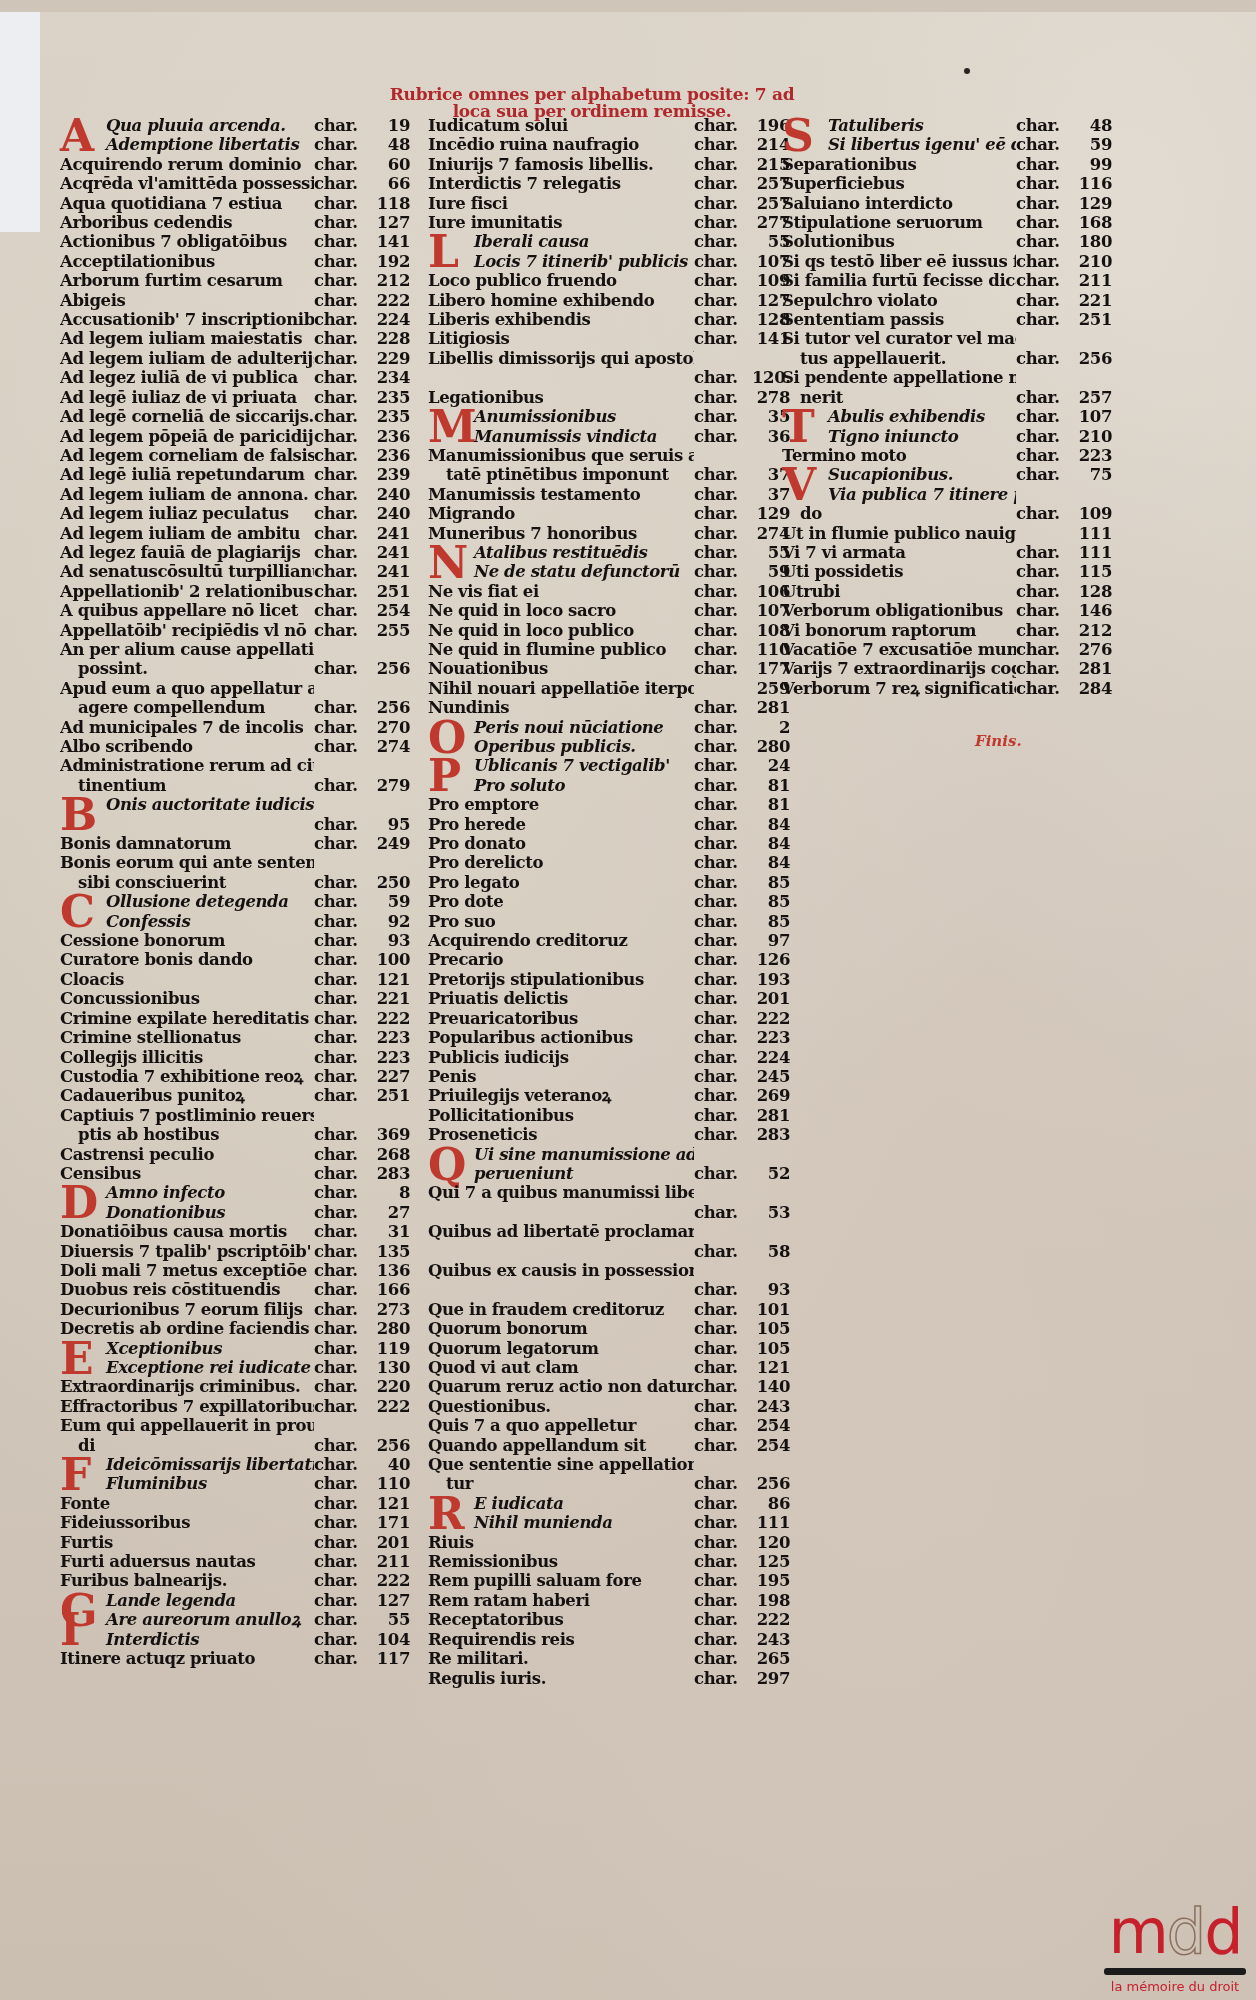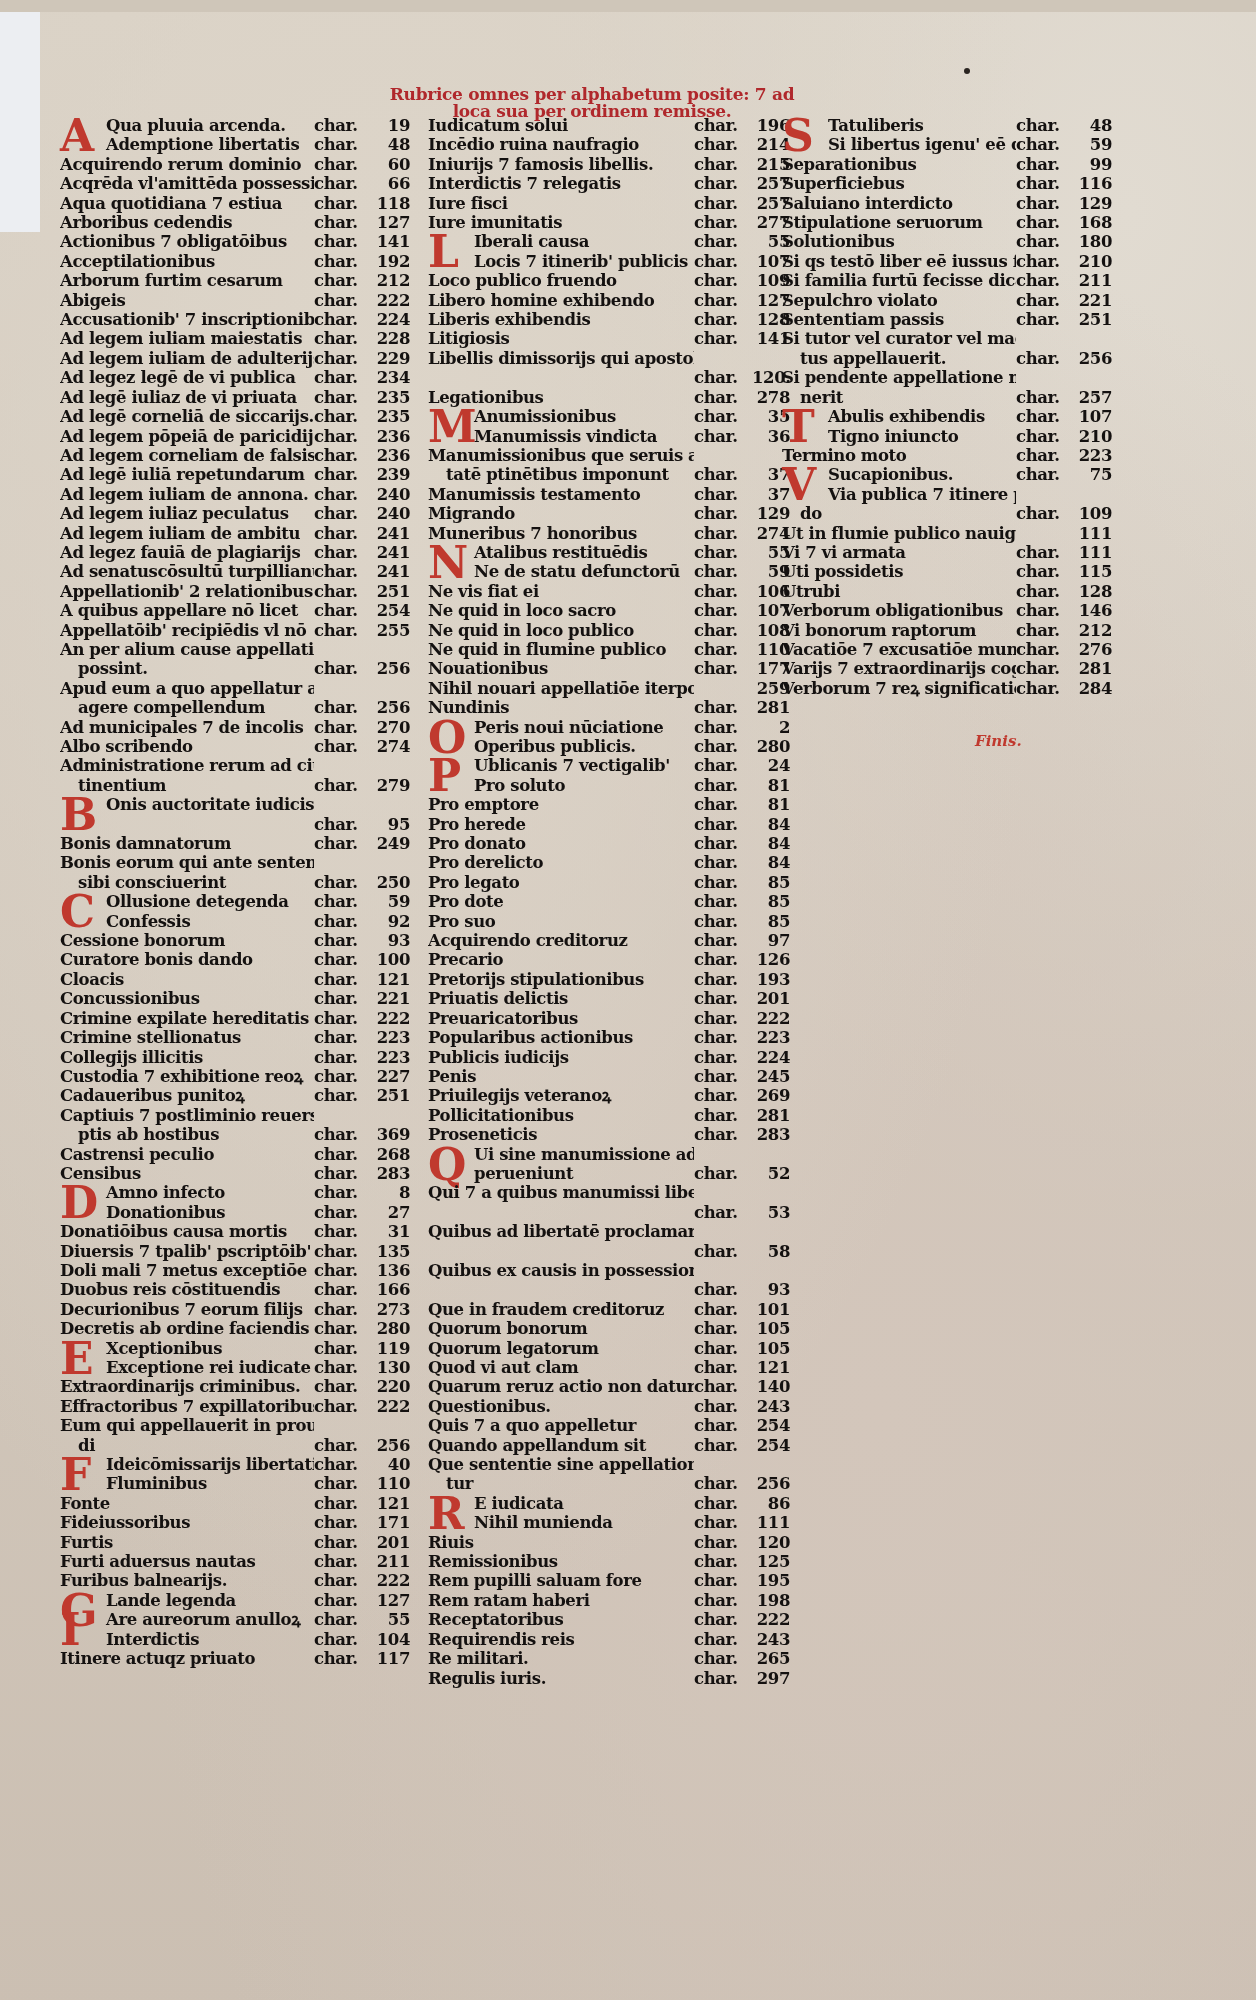--- a/index.html
+++ b/index.html
@@ -30,21 +30,21 @@
     .col-2 { left: 428px; width: 362px; }
     .col-3 { left: 782px; width: 330px; }
     .entry {
       display: flex; align-items: baseline; position: relative;
       font-size: 16.5px; line-height: 19.4px; color: #141110;
       font-weight: bold; letter-spacing: -0.4px; white-space: nowrap;
     }
     .entry .label { flex: 1 1 auto; overflow: hidden; text-overflow: clip; }
     .entry .ref { flex: 0 0 auto; width: 58px; text-align: left; }
     .entry .num { flex: 0 0 auto; width: 38px; text-align: right; }
-    .entry.indent .label { padding-left: 46px; }
+    .entry.indent .label { padding-left: 46px; font-style: italic; }
     .entry.cont .label { padding-left: 18px; }
     .initial {
       position: absolute; left: 0; color: #c0392e; font-weight: bold;
       font-size: 44px; line-height: 40px; font-family: "DejaVu Serif", serif;
     }
     .finis {
       position: absolute; left: 975px; top: 720px; color: #c0392e;
       font-weight: bold; font-size: 15px; font-style: italic;
     }
     .logo { position: absolute; left: 1100px; top: 1890px; width: 150px; }
@@ -132,21 +132,21 @@
         <span class="label">Ad legem iuliam maiestatis</span>
         <span class="ref">char.</span>
         <span class="num">228</span>
       </div>
       <div class="entry">
         <span class="label">Ad legem iuliam de adulterijs</span>
         <span class="ref">char.</span>
         <span class="num">229</span>
       </div>
       <div class="entry">
-        <span class="label">Ad legez legē de vi publica</span>
+        <span class="label">Ad legez iuliā de vi publica</span>
         <span class="ref">char.</span>
         <span class="num">234</span>
       </div>
       <div class="entry">
         <span class="label">Ad legē iuliaz de vi priuata</span>
         <span class="ref">char.</span>
         <span class="num">235</span>
       </div>
       <div class="entry">
         <span class="label">Ad legē corneliā de siccarijs.</span>
@@ -1051,13 +1051,18 @@
       </div>
       <div class="entry">
         <span class="label">Verborum 7 reꝝ significatione</span>
         <span class="ref">char.</span>
         <span class="num">284</span>
       </div>
     </div>
 
   <div class="finis">Finis.</div>
 
+  <div class="logo">
+    <div class="logo-mark"><span>m</span><span class="mid">d</span><span>d</span></div>
+    <div class="logo-bar"></div>
+    <div class="logo-tag">la mémoire du droit</div>
+  </div>
 </div>
 
 </body></html>

